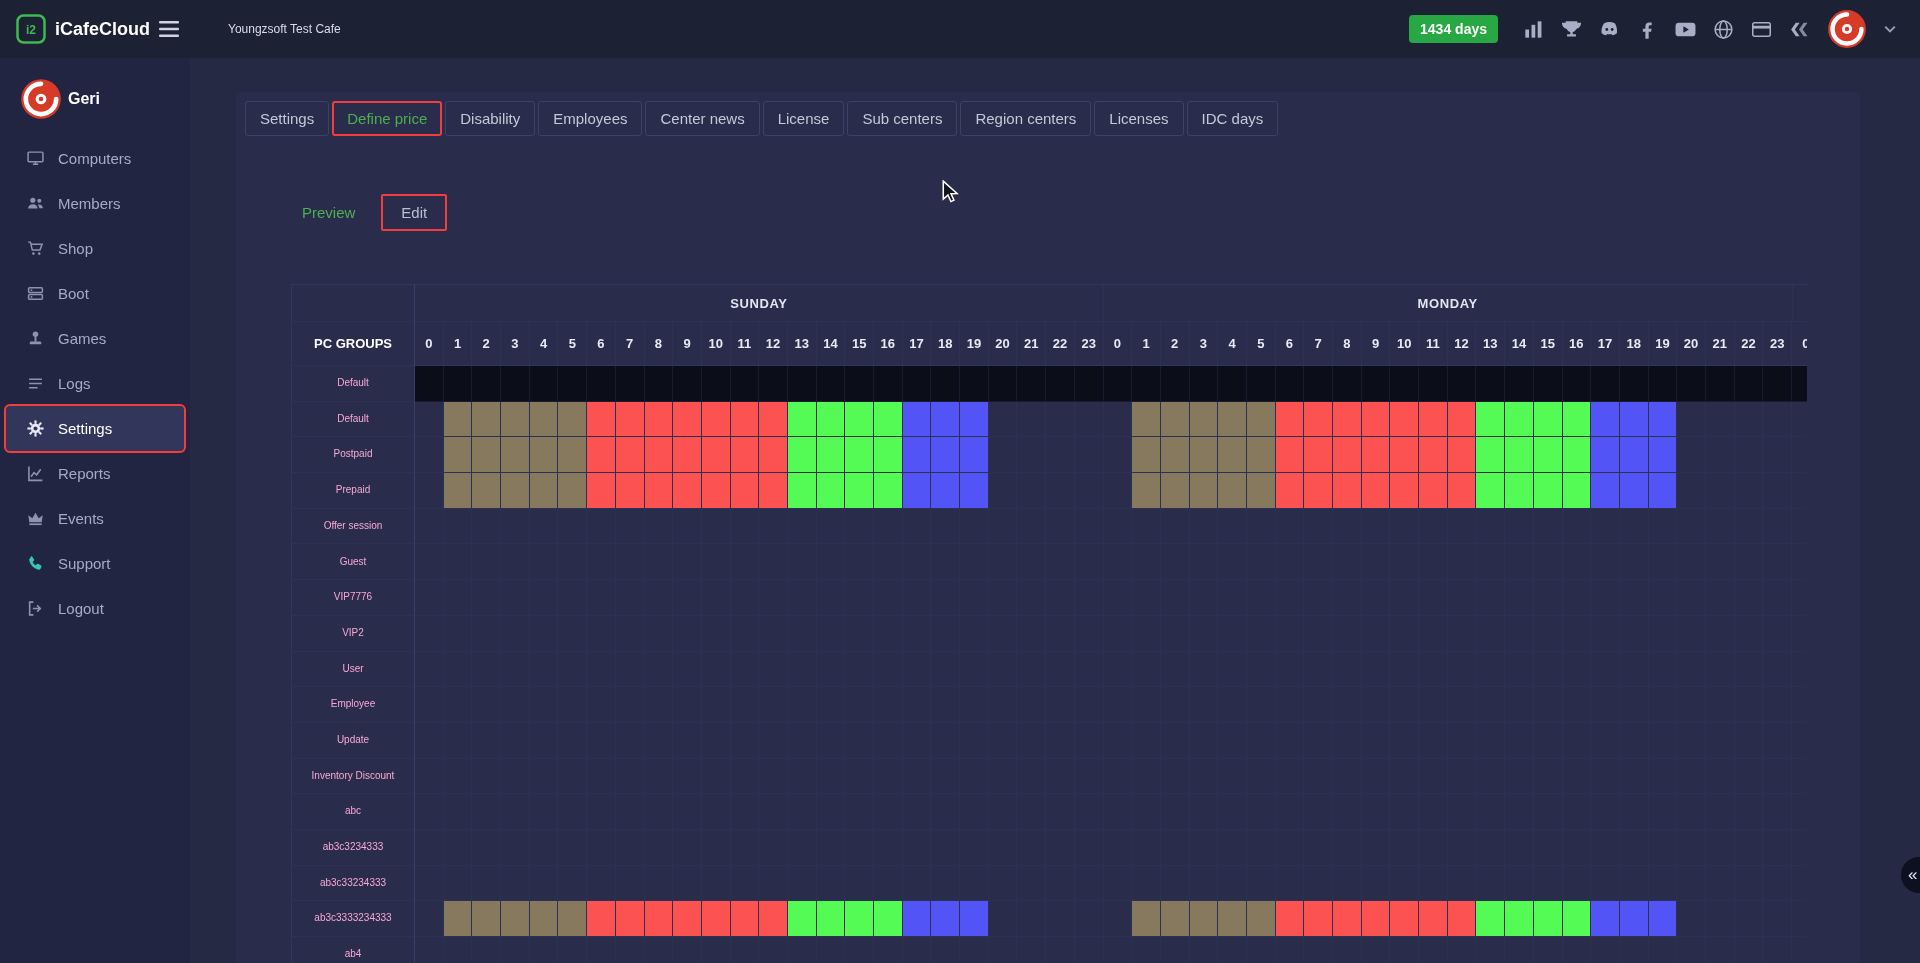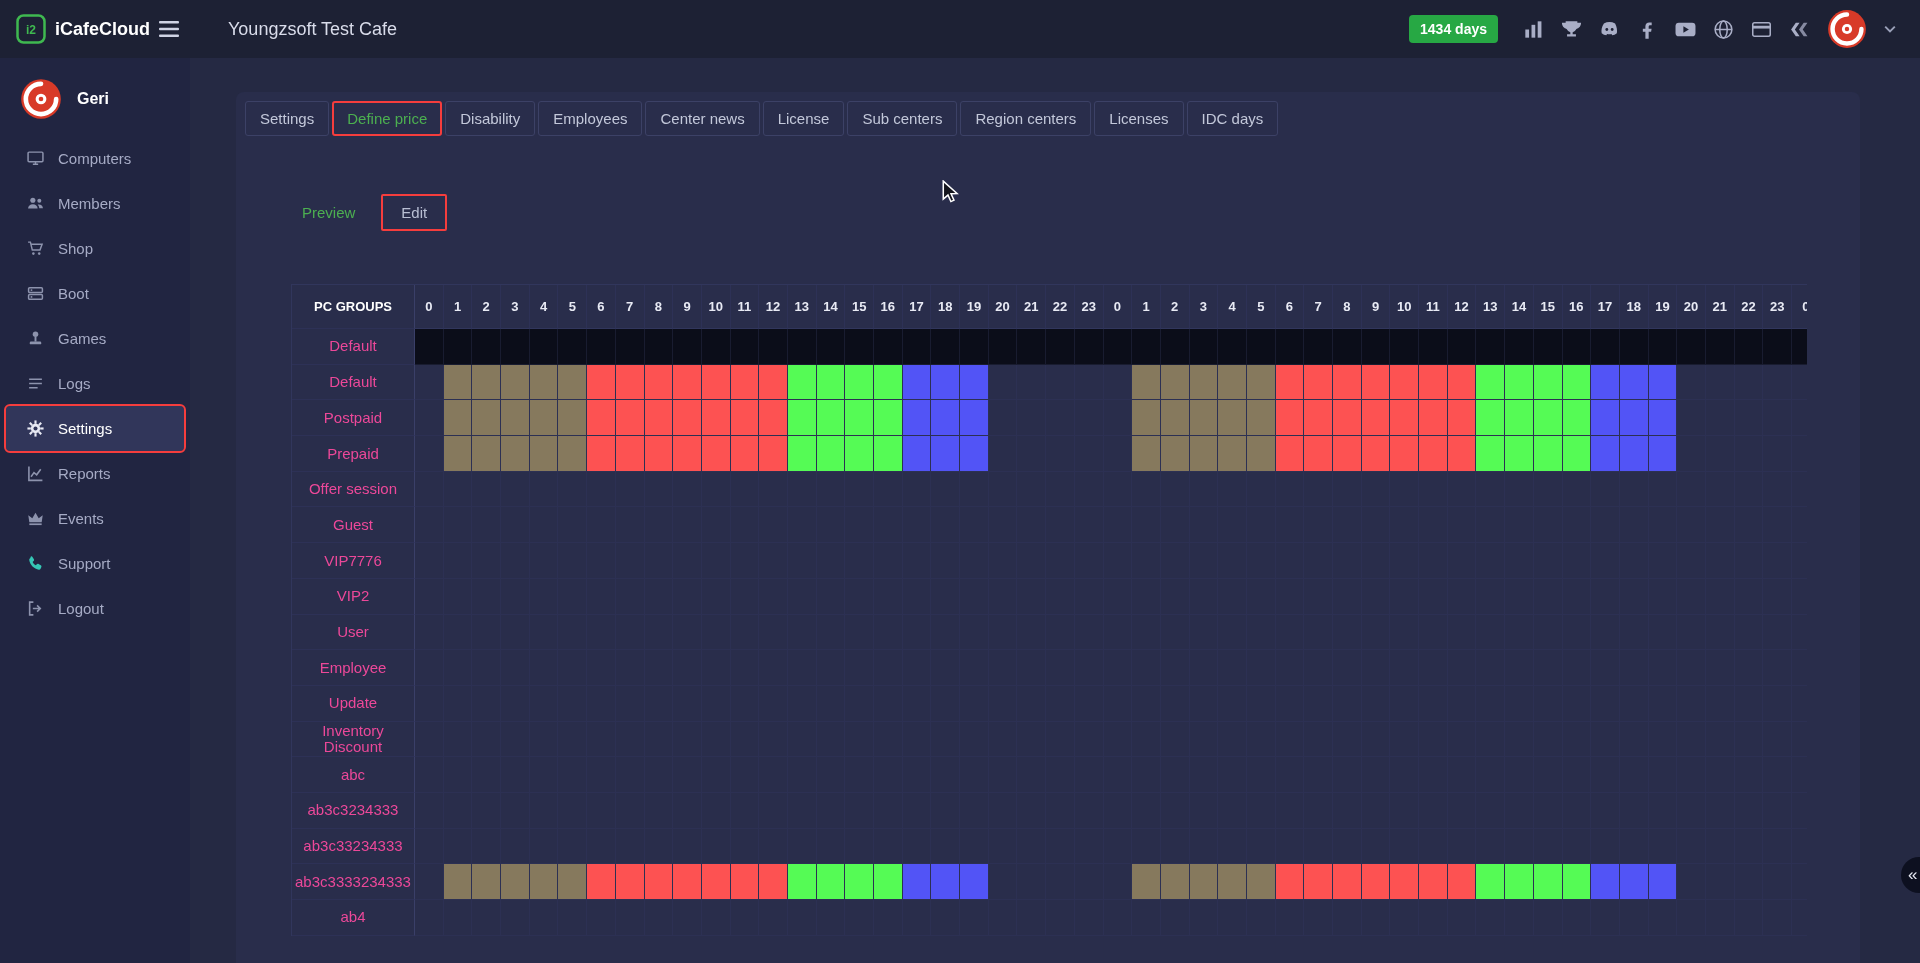--- a/index.html
+++ b/index.html
@@ -12,34 +12,34 @@
   }
 
   
   .topbar{position:absolute;left:0;top:0;width:100%;height:58px;background:#1d2134;display:flex;align-items:center;z-index:10}
   .topbar-left{width:190px;min-width:190px;display:flex;align-items:center;padding-left:16px;gap:9px}
   .logo-mark{display:inline-flex}
   .logo-mark svg{width:30px;height:30px}
   .brand-text{color:#ffffff;font-weight:bold;font-size:18px;white-space:nowrap}
   .hamburger{margin-left:auto;margin-right:14px;color:#cfd3e4;display:inline-flex;cursor:pointer}
   .hamburger svg{width:20px;height:16px}
-  .cafe-name{margin-left:38px;color:#d9dcea;font-size:18px}
+  .cafe-name{margin-left:38px;color:#d9dcea;font-size:12px}
   .topbar-right{margin-left:auto;display:flex;align-items:center;gap:17px;padding-right:24px}
   .days-badge{background:#27a844;color:#fff;font-size:14px;font-weight:bold;padding:6px 11px;border-radius:4px;margin-right:8px;white-space:nowrap}
   .tb-icons{display:flex;align-items:center;gap:17px}
   .tb-icon{color:#a9aec6;display:inline-flex;cursor:pointer}
   .tb-icon svg{width:21px;height:21px}
   .avatar-wrap{display:inline-flex;cursor:pointer}
   .avatar-wrap svg{width:40px;height:40px}
   .chev{color:#9aa0b8;display:inline-flex;cursor:pointer}
   .chev svg{width:12px;height:8px}
 
   
   .sidebar{position:absolute;left:0;top:58px;width:190px;bottom:0;background:#212541;z-index:9}
-  .profile{display:flex;align-items:center;gap:15px;padding:20px 20px 16px;color:#fff;font-weight:bold;font-size:16px}
+  .profile{display:flex;align-items:center;gap:6px;padding:20px 20px 16px;color:#fff;font-weight:bold;font-size:16px}
   .profile .avatar-sm{display:inline-flex}
   .profile svg{width:42px;height:42px}
   .side-item{height:45px;display:flex;align-items:center;gap:14px;padding-left:20px;margin:0 6px;color:#a6abc5;font-size:15px;border-radius:4px;cursor:pointer}
   .side-item .si-icon{display:inline-flex;width:18px;justify-content:center;color:#8d93ad}
   .si-icon svg{width:17px;height:17px}
   .side-item.active{background:#31365a;color:#ffffff;outline:2px solid #f53d3d}
   .side-item.active .si-icon{color:#e8eaf4}
   .si-icon.teal{color:#35c7b5}
 
   
@@ -52,21 +52,21 @@
 
   .subtabs{position:absolute;top:102px;left:50px;display:flex;align-items:center;gap:10px}
   .subtab{padding:10px 16px;font-size:15px;color:#b9bfd4;cursor:pointer}
   .subtab.active{color:#4caf50}
   .subtab.hl{border:2px solid #f53d3d;border-radius:2px;padding:8px 18px}
 
   
   .grid-wrap{position:absolute;top:192px;left:55px;width:1516px;height:700px;overflow:hidden}
   #price-grid{border-top:1px solid #31365c;border-left:1px solid #31365c;width:1530px}
   .g-row{display:flex}
-  .g-label{flex:0 0 123px;width:123px;border-right:1px solid #3a3f68;border-bottom:1px solid #2d3156;display:flex;align-items:center;justify-content:center;color:#ec4899;font-size:15px;text-align:center;line-height:1.05}
+  .g-label{flex:0 0 123px;width:123px;border-right:1px solid #3a3f68;border-bottom:1px solid #2d3156;display:flex;align-items:center;justify-content:center;color:#f9a8d4;font-size:10px;text-align:center;line-height:1.05}
   .g-days{height:37px}
   .g-day{border-right:1px solid #2d3156;border-bottom:1px solid #2d3156;display:flex;align-items:center;justify-content:center;color:#e2e5f2;font-weight:bold;font-size:13px;letter-spacing:.6px}
   .g-hours{height:44px}
   .g-hour{flex:0 0 28.7px;width:28.7px;border-right:1px solid #2d3156;border-bottom:1px solid #31365c;display:flex;align-items:center;justify-content:center;color:#e8eaf4;font-weight:bold;font-size:13px}
   .g-corner{color:#ffffff;font-weight:bold;font-size:13px}
   .g-body{height:35.7px}
   .g-cell{flex:0 0 28.7px;width:28.7px;border-right:1px solid #2c3053;border-bottom:1px solid #2c3053}
   .g-cell.dark{background:#0b0d19;border-color:#191c30}
 
   
@@ -303,20 +303,26 @@
         <div class="tab">Region centers</div>
         <div class="tab">Licenses</div>
         <div class="tab">IDC days</div>
       </div>
     <div class="subtabs" id="subtabs">
         <div class="subtab active">Preview</div>
         <div class="subtab hl">Edit</div>
       </div>
     <div class="grid-wrap">
       <div id="price-grid">
+          <div class="g-row g-days">
+            <div class="g-label"></div>
+            <div class="g-day" style="flex: 0 0 688.8px; width: 688.8px;">SUNDAY</div>
+            <div class="g-day" style="flex: 0 0 688.8px; width: 688.8px;">MONDAY</div>
+            <div class="g-day" style="flex: 0 0 28.7px; width: 28.7px;"></div>
+          </div>
           <div class="g-row g-hours">
             <div class="g-label g-corner">PC GROUPS</div>
             <div class="g-hour">0</div>
             <div class="g-hour">1</div>
             <div class="g-hour">2</div>
             <div class="g-hour">3</div>
             <div class="g-hour">4</div>
             <div class="g-hour">5</div>
             <div class="g-hour">6</div>
             <div class="g-hour">7</div>

